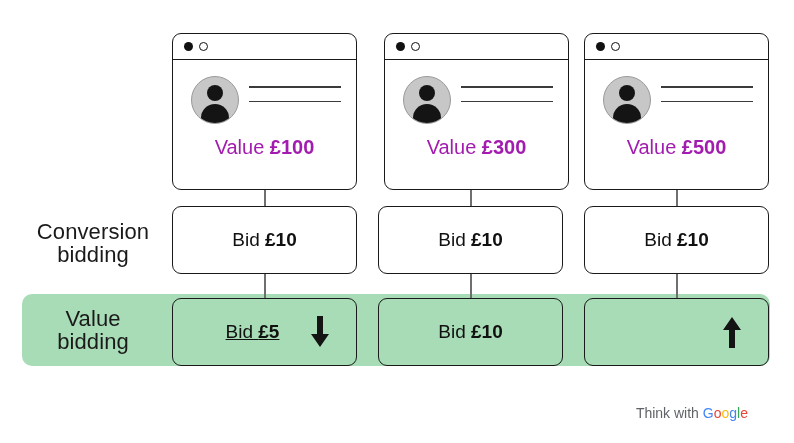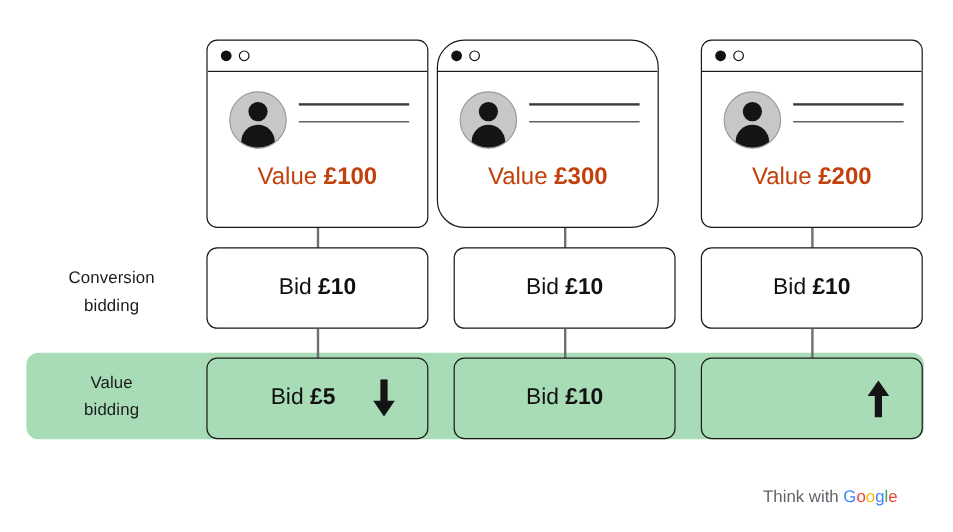--- a/index.html
+++ b/index.html
@@ -32,21 +32,21 @@
     height: 72px;
     background: #A8DCB6;
     border-radius: 10px;
   }
 
   
   .row-label {
     position: absolute;
     width: 150px;
     text-align: center;
-    font-size: 14px;
+    font-size: 22px;
     line-height: 23px;
     color: #1a1a1a;
     letter-spacing: .1px;
   }
   .row-label.conversion { left: 18px; top: 220px; }
   .row-label.value      { left: 18px; top: 307px; }
 
   
   .connector {
     position: absolute;
@@ -120,21 +120,21 @@
     height: 1.5px;
     background: #3b3b3b;
     margin-bottom: 13px;
   }
   .card-value {
     position: absolute;
     left: 0; right: 0;
     top: 76px;
     text-align: center;
     font-size: 20px;
-    color: #c2410c;
+    color: #a21caf;
   }
   .card-value .amt { font-weight: bold; }
 
   
   .bid-box {
     position: absolute;
     width: 185px;
     height: 68px;
     border: 1.3px solid #1a1a1a;
     border-radius: 9px;
@@ -232,32 +232,32 @@
   </div>
 
   <div class="bid-box conversion" style="left:172px;">
     <span class="bid-text">
       <span>Bid</span>
       <span class="amt">£10</span>
     </span>
   </div>
 
   <div class="bid-box value" style="left:172px;">
-    <span class="bid-text" style="position:relative; left:-12px;">
+    <span class="bid-text" style="position:relative; left:-12px;text-decoration:underline;">
       <span>Bid</span>
       <span class="amt">£5</span>
     </span>
     <span class="arrow-wrap">
       <svg width="20" height="32" viewBox="0 0 20 32">
         <path d="M7 0 H13 V18 H19 L10 31 L1 18 H7 Z" fill="#141414"></path>
       </svg>
     </span>
   </div>
 
-  <div class="browser-card" style="left:364px;border-radius:23px;">
+  <div class="browser-card" style="left:384px;">
     <div class="card-chrome">
       <span class="dot filled"></span>
       <span class="dot hollow"></span>
     </div>
     <div class="card-body">
       <div class="avatar">
         <span class="head"></span>
         <span class="body"></span>
       </div>
       <div class="lines">
@@ -294,21 +294,21 @@
       <div class="avatar">
         <span class="head"></span>
         <span class="body"></span>
       </div>
       <div class="lines">
         <div class="ln"></div>
         <div class="ln"></div>
       </div>
       <div class="card-value">
         <span>Value</span>
-        <span class="amt">£200</span>
+        <span class="amt">£500</span>
       </div>
     </div>
   </div>
 
   <div class="bid-box conversion" style="left:584px;">
     <span class="bid-text">
       <span>Bid</span>
       <span class="amt">£10</span>
     </span>
   </div>

